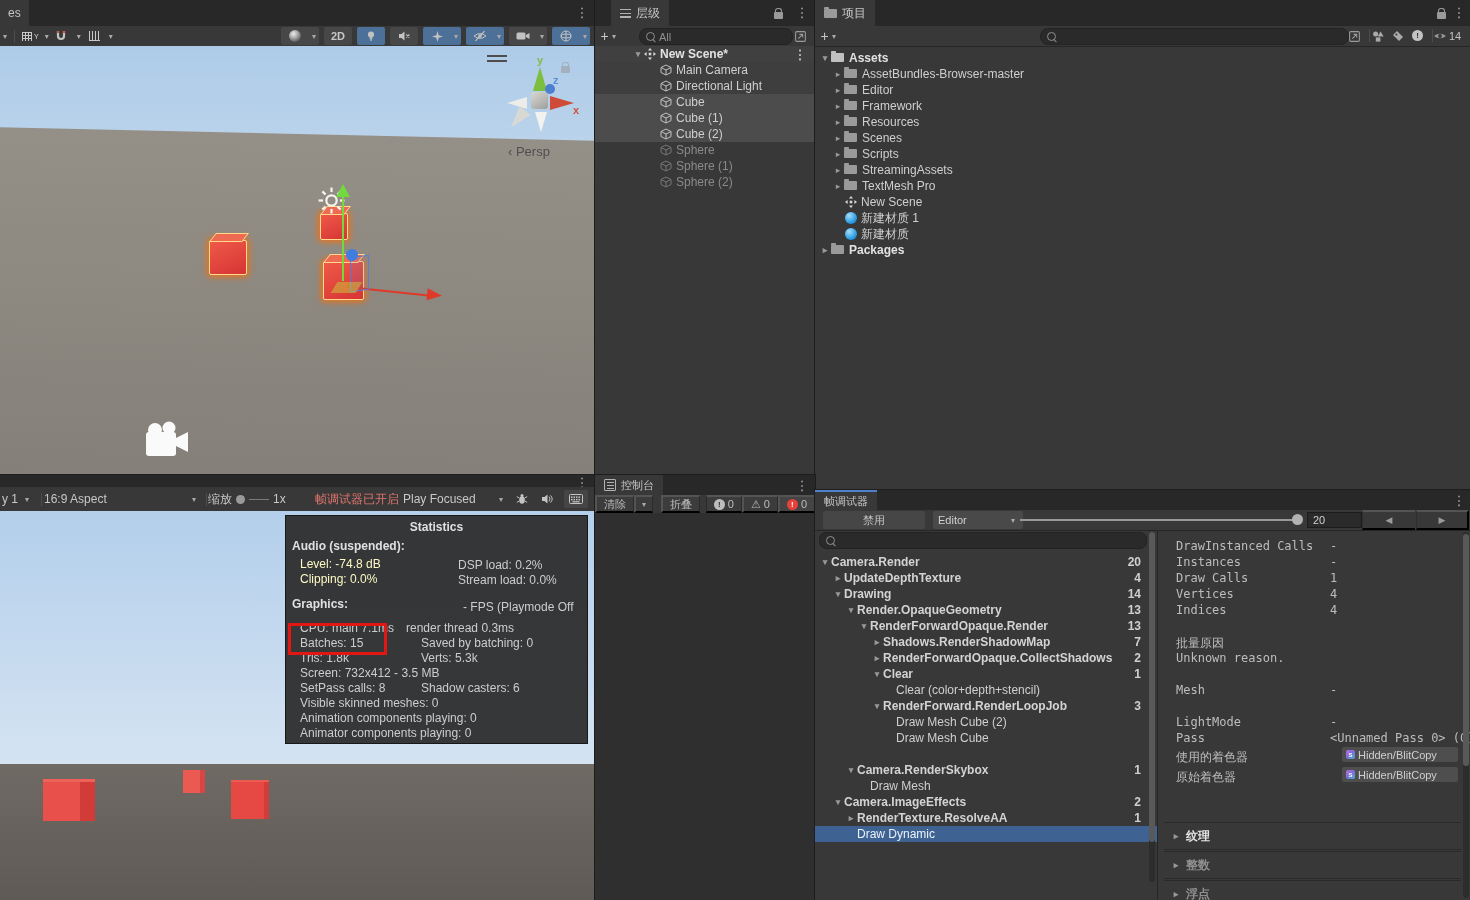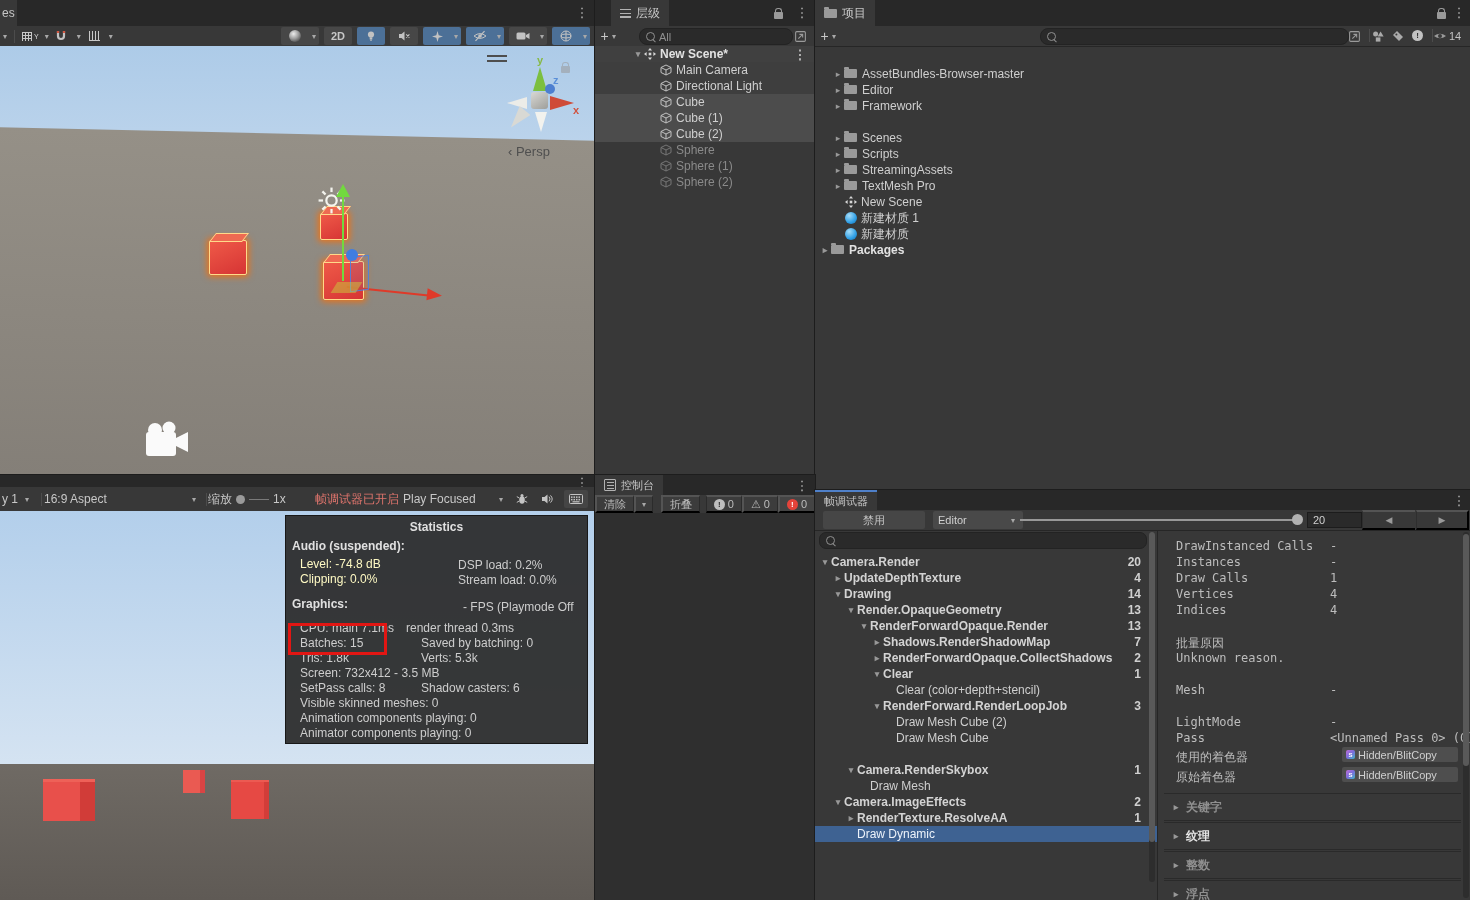--- a/index.html
+++ b/index.html
@@ -173,21 +173,21 @@
             <line x1="17.3" y1="17.3" x2="20.1" y2="20.1"></line>
             <line x1="3.9" y1="20.1" x2="6.7" y2="17.3"></line>
             <line x1="17.3" y1="6.7" x2="20.1" y2="3.9"></line>
           </g>
         </symbol>
 </defs>
 </svg>
 
 <section class="panel" style="left:0;top:0;width:595px;height:475px">
   <div class="tabbar" style="height:26px">
-    <div class="tab" style="left:0;height:26px;padding:0 2px">
+    <div class="tab" style="left:0;height:26px;padding:0 8px">
           <span>es</span>
         </div>
     <span class="dots" style="right:6px;top:5px"></span>
   </div>
   <div class="toolbar" style="top:26px;height:20px">
     <span class="dd" style="margin-left:0"></span>
     <span class="vsep"></span>
     <button class="tbtn">
           <span class="ic-grid"></span>
           <span class="grid-y">Y</span>
@@ -413,34 +413,44 @@
     <svg style="position:absolute;left:577px;top:4px;color:#aaa" width="12" height="12">
           <use href="#sym-tag"></use>
         </svg>
     <span class="excl" style="position:absolute;left:597px;top:4px"></span>
     <span class="vsep" style="position:absolute;left:613px;top:3px"></span>
     <svg style="position:absolute;left:618px;top:5px;color:#9a9a9a" width="14" height="10">
           <use href="#sym-eye"></use>
         </svg>
     <span style="position:absolute;left:634px;top:4px;font-size:11px;color:#c2c2c2">14</span>
   </div>
+  <div class="row bold" style="top:50px;padding-left:4px">
+        <span class="arr o"></span>
+        <span class="folder open"></span>
+        <span>Assets</span>
+      </div>
   <div class="row" style="top:66px;padding-left:17px">
         <span class="arr c"></span>
         <span class="folder"></span>
         <span>AssetBundles-Browser-master</span>
       </div>
   <div class="row" style="top:82px;padding-left:17px">
         <span class="arr c"></span>
         <span class="folder"></span>
         <span>Editor</span>
       </div>
   <div class="row" style="top:98px;padding-left:17px">
         <span class="arr c"></span>
         <span class="folder"></span>
         <span>Framework</span>
+      </div>
+  <div class="row" style="top:114px;padding-left:17px">
+        <span class="arr c"></span>
+        <span class="folder"></span>
+        <span>Resources</span>
       </div>
   <div class="row" style="top:130px;padding-left:17px">
         <span class="arr c"></span>
         <span class="folder"></span>
         <span>Scenes</span>
       </div>
   <div class="row" style="top:146px;padding-left:17px">
         <span class="arr c"></span>
         <span class="folder"></span>
         <span>Scripts</span>
@@ -737,24 +747,20 @@
           <span class="shader-ic"></span>
           <span>Hidden/BlitCopy</span>
         </div>
     <div class="drow" style="top:239px">
           <span>原始着色器</span>
         </div>
     <div class="chip" style="top:237px">
           <span class="shader-ic"></span>
           <span>Hidden/BlitCopy</span>
         </div>
-    <div class="sect" style="top:263px">
-          <span class="arr c"></span>
-          <span>关键字</span>
-        </div>
     <div class="sect hl" style="top:292px">
           <span class="arr c"></span>
           <span>纹理</span>
         </div>
     <div class="sect" style="top:321px">
           <span class="arr c"></span>
           <span>整数</span>
         </div>
     <div class="sect" style="top:350px">
           <span class="arr c"></span>

